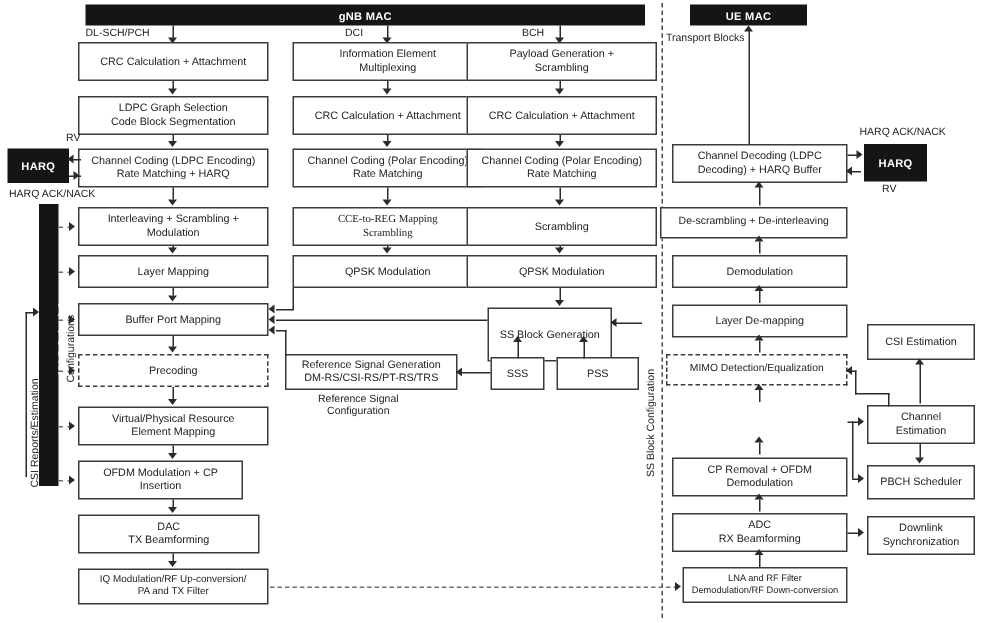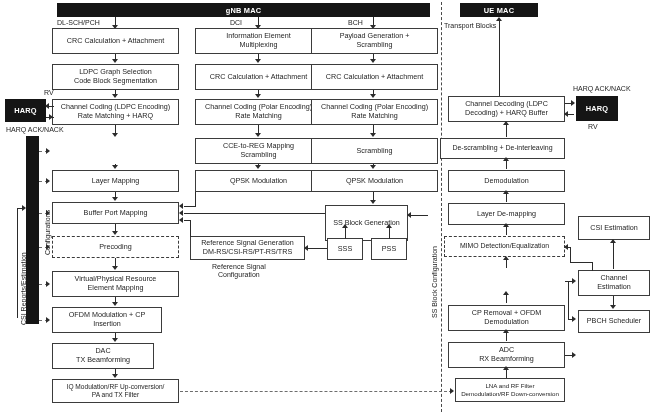--- a/index.html
+++ b/index.html
@@ -59,26 +59,27 @@
   <div class="ar down" style="left:255px;top:25px;"></div>
   <div class="ln lnv" style="left:373px;top:17px;height:10px;"></div>
   <div class="ar down" style="left:370px;top:25px;"></div>
 
   <div class="ln lnv" style="left:499px;top:20px;height:82px;"></div>
   <div class="ar up" style="left:496px;top:17px;"></div>
 
   <div class="box" style="left:52px;top:28px;width:127px;height:26px;">CRC Calculation + Attachment</div>
   <div class="box" style="left:52px;top:99px;width:127px;height:26px;">Channel Coding (LDPC Encoding)<br>Rate Matching + HARQ</div>
   <div class="box" style="left:52px;top:64px;width:127px;height:26px;">LDPC Graph Selection<br>Code Block Segmentation</div>
+  <div class="box" style="left:52px;top:138px;width:127px;height:26px;">Interleaving + Scrambling +<br>Modulation</div>
   <div class="box" style="left:52px;top:170px;width:127px;height:22px;">Layer Mapping</div>
   <div class="box" style="left:52px;top:202px;width:127px;height:22px;">Buffer Port Mapping</div>
   <div class="box dashed" style="left:52px;top:236px;width:127px;height:22px;">Precoding</div>
   <div class="box" style="left:52px;top:271px;width:127px;height:26px;">Virtual/Physical Resource<br>Element Mapping</div>
   <div class="box" style="left:52px;top:307px;width:110px;height:26px;">OFDM Modulation + CP<br>Insertion</div>
-  <div class="box" style="left:52px;top:343px;width:102px;height:26px;">DAC<br>TX Beamforming</div>
+  <div class="box" style="left:52px;top:343px;width:121px;height:26px;">DAC<br>TX Beamforming</div>
   <div class="box" style="left:52px;top:379px;width:127px;height:24px;font-size:6.6px;">IQ Modulation/RF Up-conversion/<br>PA and TX Filter</div>
 
   <div class="ln lnv" style="left:115px;top:54px;height:6px;"></div>
   <div class="ar down" style="left:112px;top:59px;"></div>
   <div class="ln lnv" style="left:115px;top:90px;height:5px;"></div>
   <div class="ar down" style="left:112px;top:94px;"></div>
   <div class="ln lnv" style="left:115px;top:125px;height:8px;"></div>
   <div class="ar down" style="left:112px;top:133px;"></div>
   <div class="ln lnv" style="left:115px;top:164px;height:2px;"></div>
   <div class="ar down" style="left:112px;top:165px;"></div>
@@ -121,21 +122,21 @@
   <div class="dln" style="left:39px;top:247px;width:9px;"></div>
   <div class="ar right" style="left:46px;top:244px;"></div>
   <div class="dln" style="left:39px;top:284px;width:9px;"></div>
   <div class="ar right" style="left:46px;top:281px;"></div>
   <div class="dln" style="left:39px;top:320px;width:9px;"></div>
   <div class="ar right" style="left:46px;top:317px;"></div>
 
   <div class="box" style="left:195px;top:28px;width:127px;height:26px;">Information Element<br>Multiplexing</div>
   <div class="box" style="left:195px;top:64px;width:127px;height:26px;">CRC Calculation + Attachment</div>
   <div class="box" style="left:195px;top:99px;width:127px;height:26px;">Channel Coding (Polar Encoding)<br>Rate Matching</div>
-  <div class="box" style="left:195px;top:138px;width:127px;height:26px;">CCE-to-REG Mapping<br>Scrambling</div>
+  <div class="box" style="left:195px;top:138px;width:127px;height:26px;font-family:Liberation Serif, serif;">CCE-to-REG Mapping<br>Scrambling</div>
   <div class="box" style="left:195px;top:170px;width:127px;height:22px;">QPSK Modulation</div>
 
   <div class="ln lnv" style="left:258px;top:54px;height:6px;"></div>
   <div class="ar down" style="left:255px;top:59px;"></div>
   <div class="ln lnv" style="left:258px;top:90px;height:5px;"></div>
   <div class="ar down" style="left:255px;top:94px;"></div>
   <div class="ln lnv" style="left:258px;top:125px;height:8px;"></div>
   <div class="ar down" style="left:255px;top:133px;"></div>
   <div class="ln lnv" style="left:258px;top:164px;height:2px;"></div>
   <div class="ar down" style="left:255px;top:165px;"></div>
@@ -156,21 +157,21 @@
   <div class="ar down" style="left:370px;top:94px;"></div>
   <div class="ln lnv" style="left:373px;top:125px;height:8px;"></div>
   <div class="ar down" style="left:370px;top:133px;"></div>
   <div class="ln lnv" style="left:373px;top:164px;height:2px;"></div>
   <div class="ar down" style="left:370px;top:165px;"></div>
   <div class="ln lnv" style="left:373px;top:192px;height:9px;"></div>
   <div class="ar down" style="left:370px;top:200px;"></div>
 
   <div class="box" style="left:325px;top:205px;width:83px;height:36px;">SS Block Generation</div>
   <div class="box" style="left:327px;top:238px;width:36px;height:22px;">SSS</div>
-  <div class="box" style="left:371px;top:238px;width:36px;height:22px;">PSS</div>
+  <div class="box" style="left:371px;top:238px;width:55px;height:22px;">PSS</div>
   <div class="ln lnv" style="left:345px;top:228px;height:11px;"></div>
   <div class="ar up" style="left:342px;top:224px;"></div>
   <div class="ln lnv" style="left:389px;top:228px;height:11px;"></div>
   <div class="ar up" style="left:386px;top:224px;"></div>
 
   <div class="ln lnh" style="left:184px;top:213px;width:141px;"></div>
   <div class="ar left" style="left:179px;top:210px;"></div>
 
   <div class="ln lnh" style="left:408px;top:215px;width:20px;"></div>
   <div class="ar left" style="left:407px;top:212px;"></div>
@@ -218,20 +219,21 @@
   <div class="black" style="left:576px;top:96px;width:42px;height:25px;">HARQ</div>
   <div class="ln lnh" style="left:565px;top:103px;width:9px;"></div>
   <div class="ar right" style="left:571px;top:100px;"></div>
   <div class="ln lnh" style="left:565px;top:114px;width:9px;"></div>
   <div class="ar left" style="left:564px;top:111px;"></div>
   <div class="lbl" style="left:588px;top:123px;">RV</div>
 
   <div class="box" style="left:578px;top:216px;width:72px;height:24px;">CSI Estimation</div>
   <div class="box" style="left:578px;top:270px;width:72px;height:26px;">Channel<br>Estimation</div>
   <div class="box" style="left:578px;top:310px;width:72px;height:23px;">PBCH Scheduler</div>
+  <div class="box" style="left:578px;top:344px;width:72px;height:26px;">Downlink<br>Synchronization</div>
 
   <div class="ln lnv" style="left:613px;top:242px;height:27px;"></div>
   <div class="ar up" style="left:610px;top:239px;"></div>
   <div class="ln lnv" style="left:613px;top:296px;height:10px;"></div>
   <div class="ar down" style="left:610px;top:305px;"></div>
 
   <div class="ln lnv" style="left:568px;top:281px;height:38px;"></div>
   <div class="ln lnh" style="left:565px;top:281px;width:4px;"></div>
   <div class="ln lnh" style="left:568px;top:281px;width:6px;"></div>
   <div class="ar right" style="left:572px;top:278px;"></div>

